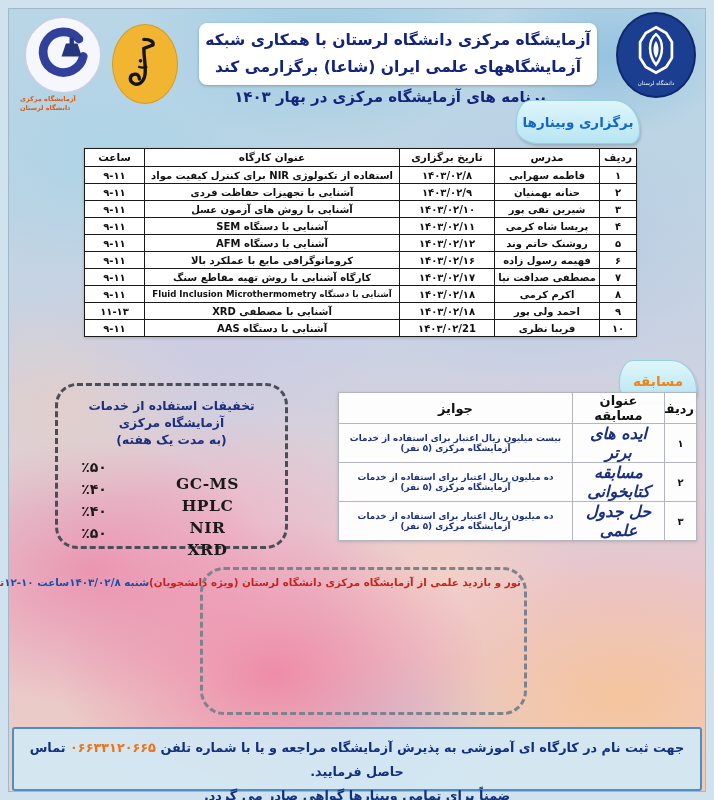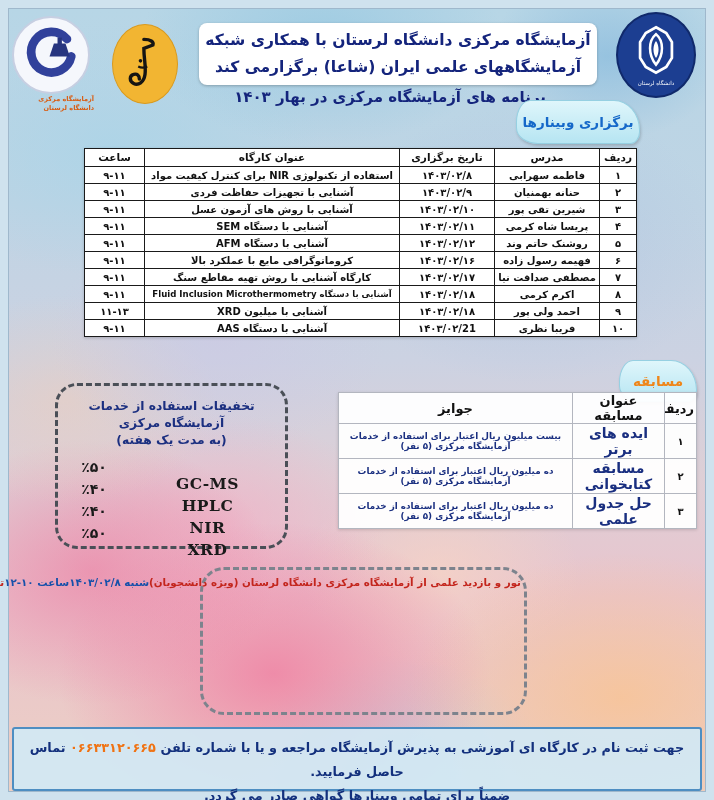--- a/index.html
+++ b/index.html
@@ -22,21 +22,21 @@
       linear-gradient(180deg,#b7d6e6 0%,#bfd4e4 25%,#ccd2e2 45%,#decfd6 60%,#e9c4cd 75%,#eccfc4 100%);}
   .ltr{direction:ltr;unicode-bidi:bidi-override;}
   
   .title-box{position:absolute;top:23px;right:117px;width:398px;height:62px;background:#fff;border-radius:8px;
     box-shadow:0 1px 3px rgba(0,0,0,.25);display:flex;flex-direction:column;justify-content:center;text-align:center;
     color:#14247c;font-weight:bold;font-size:15.5px;line-height:27px;}
   .subtitle{position:absolute;top:88px;right:117px;width:414px;text-align:center;color:#14247c;font-weight:bold;font-size:15px;}
   .logo-uni{position:absolute;top:12px;left:616px;right:auto;width:80px;height:86px;background:#1c3e91;border:2px solid #10296b;
     border-radius:50%;display:flex;flex-direction:column;align-items:center;justify-content:center;box-sizing:border-box;}
   .logo-uni .cap{color:#fff;font-size:5.5px;margin-top:1px;}
-  .lab-wrap{position:absolute;top:16px;left:8px;width:86px;text-align:right;}
+  .lab-wrap{position:absolute;top:16px;left:20px;width:86px;text-align:left;}
   .lab-circle{width:78px;height:78px;margin:0 auto;background:#f5f7fc;border:2px solid #c7cfe2;border-radius:50%;
     display:flex;align-items:center;justify-content:center;box-sizing:border-box;}
   .lab-cap{color:#d95c12;font-weight:bold;font-size:6.5px;line-height:8px;margin-top:1px;}
   .shaa{position:absolute;top:24px;left:112px;width:64px;height:78px;background:#f2b532;border:1px solid #d99a1f;border-radius:50%;
     display:flex;align-items:center;justify-content:center;}
   
   .sec-label{position:absolute;background:linear-gradient(180deg,#dff6fb,#b6e5f2);border:1px solid #96d0e2;
     border-radius:14px 26px 10px 22px/22px 30px 12px 16px;box-shadow:1px 2px 3px rgba(0,0,0,.18);
     display:flex;align-items:center;justify-content:center;font-weight:bold;}
   .lbl-web{top:100px;right:74px;width:122px;height:42px;color:#1568c9;font-size:13.5px;}
@@ -47,21 +47,21 @@
   .tbl1 th,.tbl1 td{border:1px solid #1a1a1a;font-weight:bold;color:#111;padding:0 2px;height:16px;line-height:15px;
     font-size:10px;text-align:center;white-space:nowrap;overflow:hidden;}
   .tbl1 th{font-size:10.5px;height:17px;}
   .tbl1 .small{font-size:8.6px;}
   
   .tbl2{position:absolute;top:392px;right:17px;width:358px;border-collapse:collapse;background:rgba(255,255,255,.95);
     box-shadow:0 1px 3px rgba(0,0,0,.15);table-layout:fixed;}
   .tbl2 th,.tbl2 td{border:1px solid #b3b6bf;text-align:center;font-weight:bold;padding:0 2px;overflow:hidden;}
   .tbl2 th{color:#111;font-size:13px;height:30px;}
   .tbl2 td{color:#1a2f80;height:34px;}
-  .tbl2 .t-name{font-size:14px;}
+  .tbl2 .t-name{font-size:16px;font-style:italic;}
   .tbl2 .t-prize{font-size:8.8px;}
   .tbl2 .t-no{font-size:10px;color:#111;}
   
   .disc{position:absolute;top:383px;right:426px;width:233px;height:166px;border:3px dashed #4a4f57;border-radius:22px;
     padding-top:12px;box-sizing:border-box;text-align:center;}
   .disc-title{color:#1b2f80;font-weight:bold;font-size:12.3px;line-height:17px;}
   .disc-rows{margin-top:7px;}
   .disc-row{display:flex;direction:ltr;align-items:center;height:22px;}
   .disc-pct{width:72px;text-align:center;font-weight:bold;font-size:14px;color:#1a1a1a;}
   .disc-name{flex:1;text-align:center;font-family:"DejaVu Serif",serif;font-weight:bold;font-size:15.5px;color:#1a1a1a;letter-spacing:.5px;direction:ltr;margin-top:32px;}
@@ -195,21 +195,21 @@
         <td>۸</td>
         <td>اکرم کرمی</td>
         <td class="ltr">۱۴۰۳/۰۲/۱۸</td>
         <td class="small">آشنایی با دستگاه Fluid Inclusion Microthermometry</td>
         <td class="ltr">۹-۱۱</td>
       </tr>
       <tr>
         <td>۹</td>
         <td>احمد ولی پور</td>
         <td class="ltr">۱۴۰۳/۰۲/۱۸</td>
-        <td>آشنایی با میلیون XRD</td>
+        <td>آشنایی با مصطفی XRD</td>
         <td class="ltr">۱۱-۱۳</td>
       </tr>
       <tr>
         <td>۱۰</td>
         <td>فریبا نظری</td>
         <td class="ltr">۱۴۰۳/۰۲/21</td>
         <td>آشنایی با دستگاه AAS</td>
         <td class="ltr">۹-۱۱</td>
       </tr>
     </tbody>

